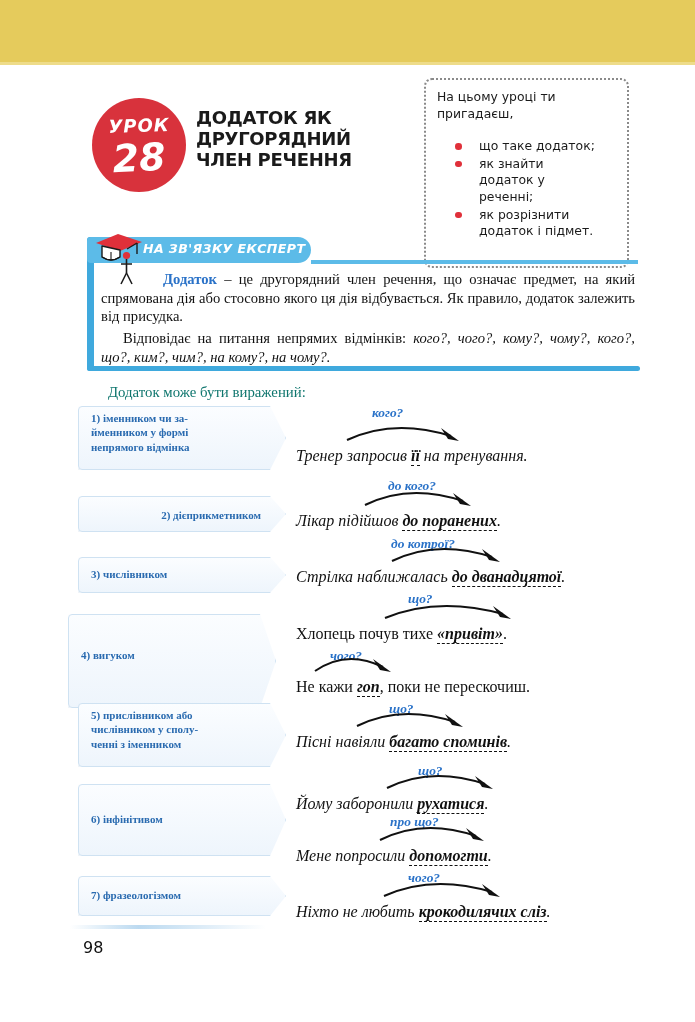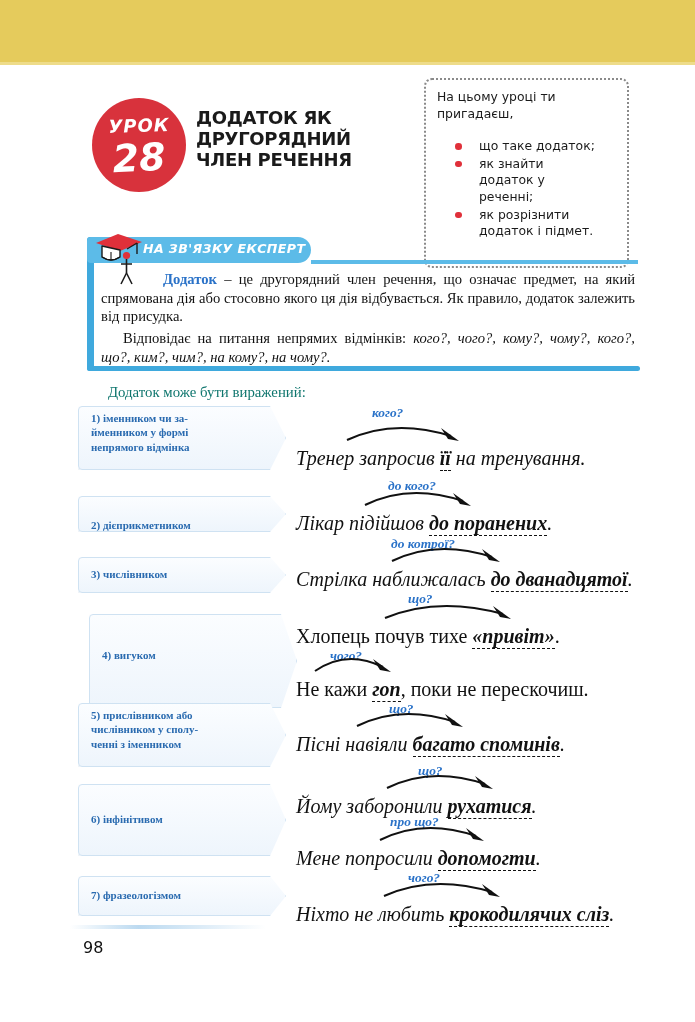--- a/index.html
+++ b/index.html
@@ -194,21 +194,21 @@
     font-size: 11px;
     line-height: 1.3;
     color: #2a6bb0;
     font-weight: 700;
   }
 
   
   .example {
     position: absolute;
     font-family: "Liberation Serif", serif;
-    font-size: 20px;
+    font-size: 16px;
     color: #111111;
     white-space: nowrap;
   }
   .example.ital { font-style: italic; }
   .obj {
     font-weight: bold;
     border-bottom: 1.6px dashed #111111;
     padding-bottom: 1px;
   }
   .obj.it { font-style: italic; }
@@ -305,26 +305,26 @@
   </div>
 </div>
 
 <div id="expressed-intro">Додаток може бути виражений:</div>
 
 <div id="rows">
     <div class="chev-box" style="left: 78px; top: 406px; width: 208px; height: 64px;">
       <div class="label" style="top: 4px;"><span>1)</span> <span>іменником чи за-</span><br><span>йменником у формі</span><br><span>непрямого відмінка</span></div>
     </div>
     <div class="chev-box" style="left: 78px; top: 496px; width: 208px; height: 36px;">
-      <div class="label" style="top: 21px;"><span>2)</span> <span>дієприкметником</span></div>
+      <div class="label" style="top: 11px; text-align: right;"><span>2)</span> <span>дієприкметником</span></div>
     </div>
     <div class="chev-box" style="left: 78px; top: 557px; width: 208px; height: 36px;">
       <div class="label" style="top: 8.5px;"><span>3)</span> <span>числівником</span></div>
     </div>
-    <div class="chev-box" style="left: 89px; top: 614px; width: 208px; height: 94px;">
+    <div class="chev-box" style="left: 68px; top: 614px; width: 208px; height: 94px;">
       <div class="label" style="top: 32.5px;"><span>4)</span> <span>вигуком</span></div>
     </div>
     <div class="chev-box" style="left: 78px; top: 703px; width: 208px; height: 64px;">
       <div class="label" style="top: 4px;"><span>5)</span> <span>прислівником або</span><br><span>числівником у сполу-</span><br><span>ченні з іменником</span></div>
     </div>
     <div class="chev-box" style="left: 78px; top: 784px; width: 208px; height: 72px;">
       <div class="label" style="top: 26.5px;"><span>6)</span> <span>інфінітивом</span></div>
     </div>
     <div class="chev-box" style="left: 78px; top: 876px; width: 208px; height: 40px;">
       <div class="label" style="top: 10.5px;"><span>7)</span> <span>фразеологізмом</span></div>

